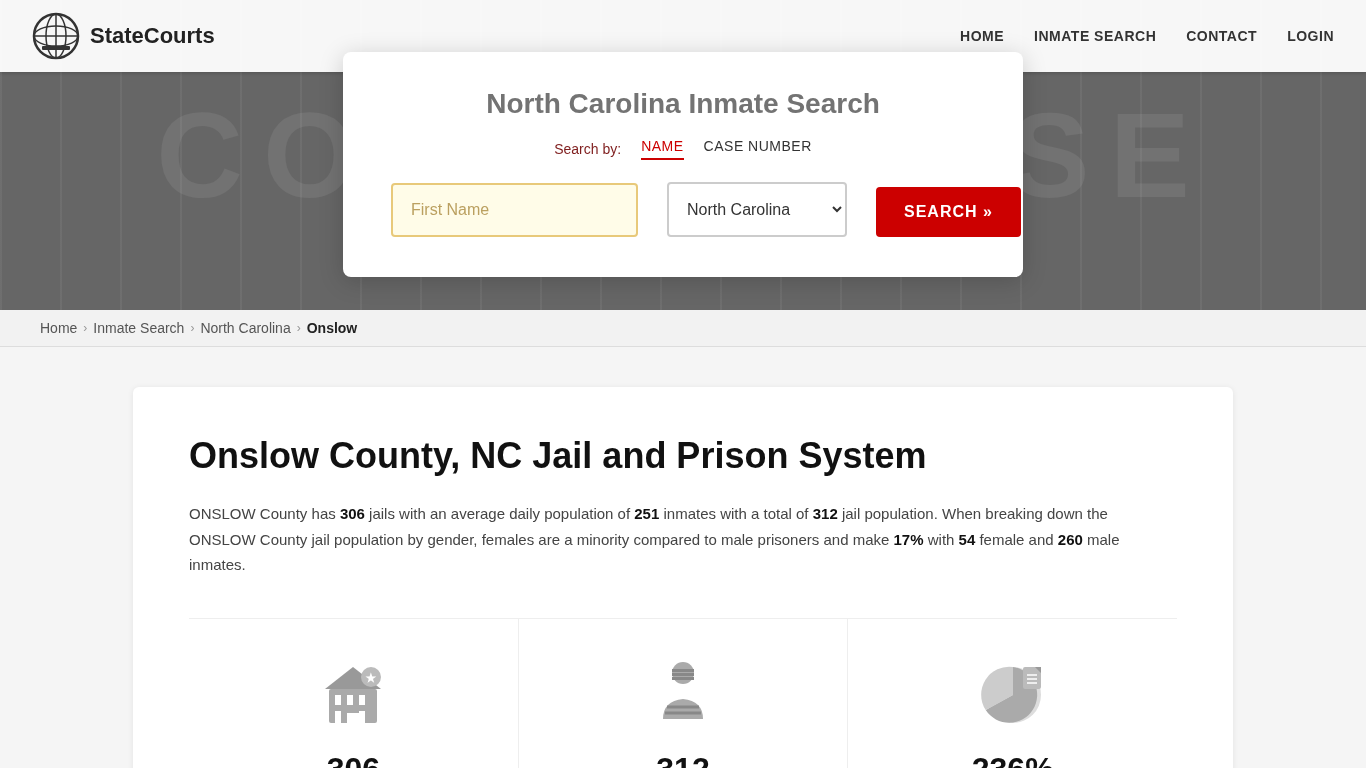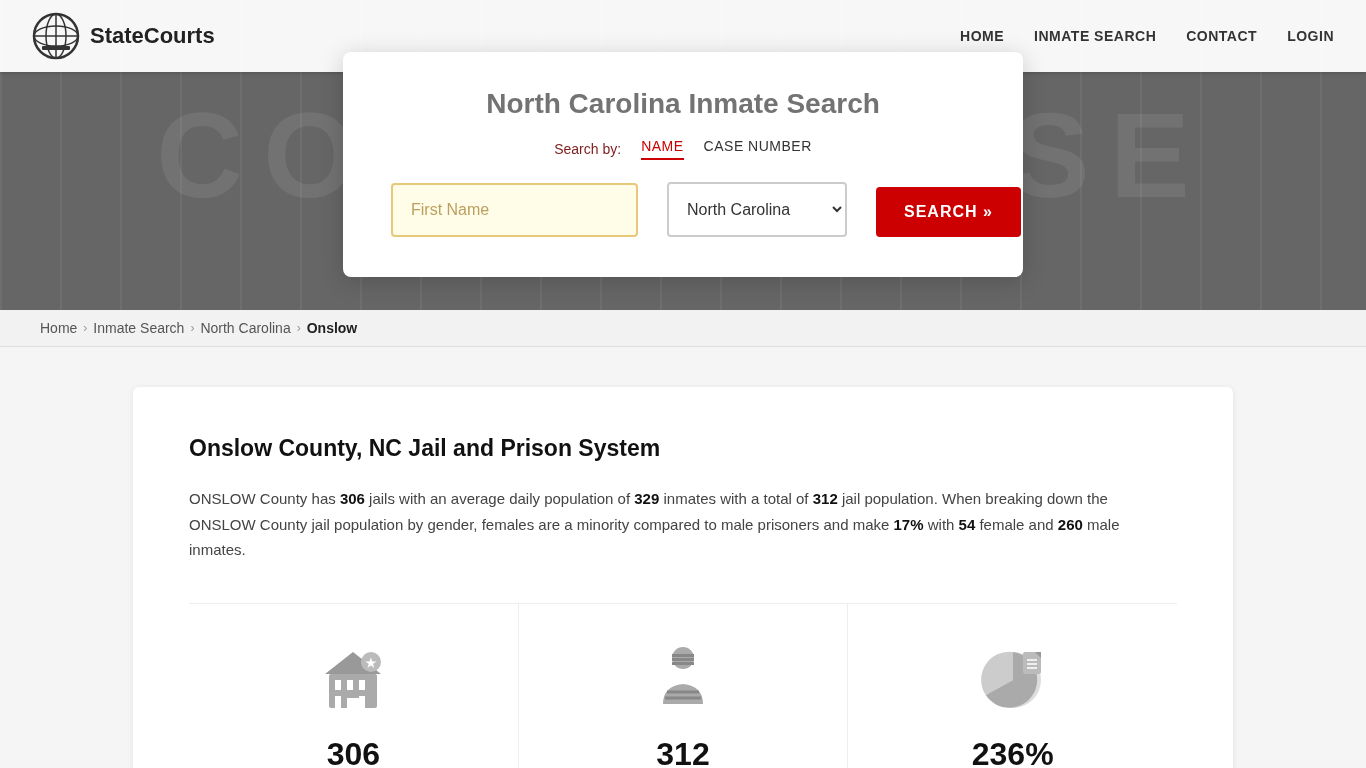--- a/index.html
+++ b/index.html
@@ -187,21 +187,21 @@
     }
     .content-card {
       background: white;
       border-radius: 6px;
       padding: 48px 56px;
       max-width: 1100px;
       margin: 0 auto;
       box-shadow: 0 1px 6px rgba(0,0,0,0.08);
     }
     .content-title {
-      font-size: 23px;
+      font-size: 36px;
       font-weight: bold;
       color: #111;
       margin-bottom: 24px;
     }
     .content-description {
       font-size: 15px;
       color: #444;
       line-height: 1.7;
       margin-bottom: 40px;
     }
@@ -293,21 +293,21 @@
   <span class="chevron">›</span>
   <a href="#">North Carolina</a>
   <span class="chevron">›</span>
   <span class="active-crumb">Onslow</span>
 </div>
 
 <div class="main-content">
   <div class="content-card">
     <h2 class="content-title">Onslow County, NC Jail and Prison System</h2>
     <p class="content-description">
-      ONSLOW County has <strong>306</strong> jails with an average daily population of <strong>329</strong> inmates with a total of <strong>312</strong> jail population. When breaking down the ONSLOW County jail population by gender, females are a minority compared to male prisoners and make <strong>17%</strong> with <strong>54</strong> female and <strong>260</strong> male inmates.
+      ONSLOW County has <strong>306</strong> jails with an average daily population of <strong>251</strong> inmates with a total of <strong>312</strong> jail population. When breaking down the ONSLOW County jail population by gender, females are a minority compared to male prisoners and make <strong>17%</strong> with <strong>54</strong> female and <strong>260</strong> male inmates.
     </p>
 
     <div class="stats-row">
 
       <div class="stat-cell">
         <div class="stat-icon">
           <svg width="72" height="72" viewBox="0 0 72 72" fill="none" xmlns="http://www.w3.org/2000/svg">
 
             <rect x="12" y="30" width="48" height="34" rx="2" fill="#aaa"></rect>
             <rect x="18" y="36" width="6" height="10" fill="white"></rect>

